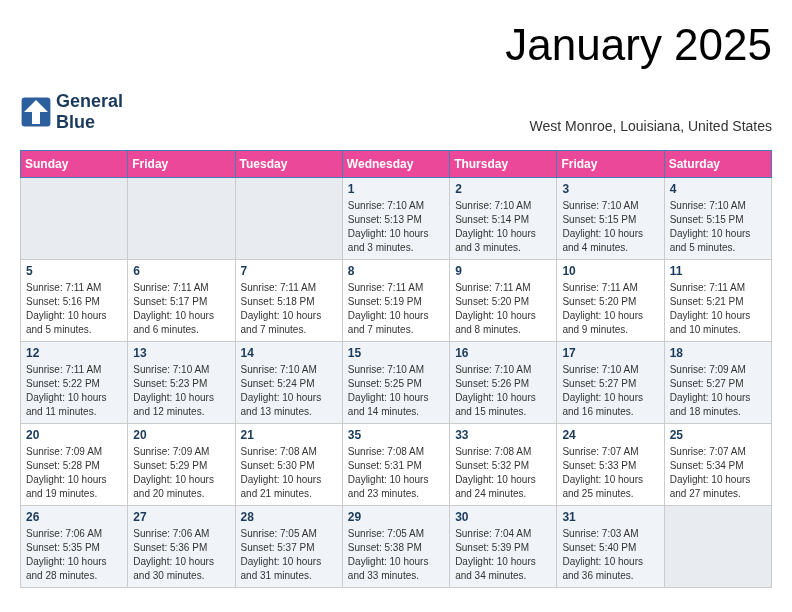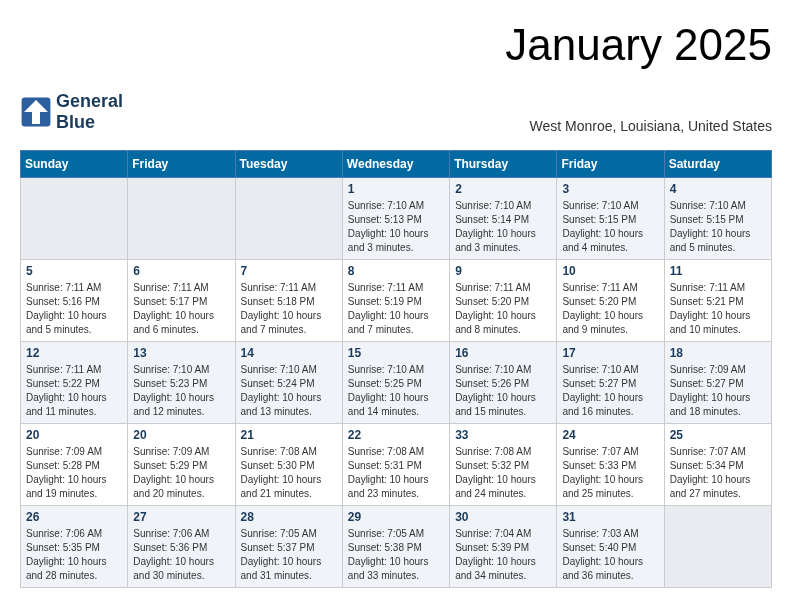--- a/index.html
+++ b/index.html
@@ -44,21 +44,21 @@
       font-size: 14px;
       color: #333;
       margin-top: 48px;
     }
     .calendar {
       width: 100%;
       border-collapse: collapse;
       border: 1px solid #ccc;
     }
     .calendar th {
-      background: #0369a1;
+      background: #ec4899;
       color: #fff;
       font-size: 12px;
       font-weight: bold;
       padding: 6px 4px;
       text-align: left;
       border: 1px solid #4a7ab5;
     }
     .calendar td {
       border: 1px solid #ccc;
       vertical-align: top;
@@ -274,21 +274,21 @@
 and 20 minutes.</div>
         </td>
         <td>
           <div class="day-num">21</div>
           <div class="day-info" style="white-space: pre-line;">Sunrise: 7:08 AM
 Sunset: 5:30 PM
 Daylight: 10 hours
 and 21 minutes.</div>
         </td>
         <td>
-          <div class="day-num">22</div>
+          <div class="day-num">35</div>
           <div class="day-info" style="white-space: pre-line;">Sunrise: 7:08 AM
 Sunset: 5:31 PM
 Daylight: 10 hours
 and 23 minutes.</div>
         </td>
         <td>
           <div class="day-num">33</div>
           <div class="day-info" style="white-space: pre-line;">Sunrise: 7:08 AM
 Sunset: 5:32 PM
 Daylight: 10 hours

